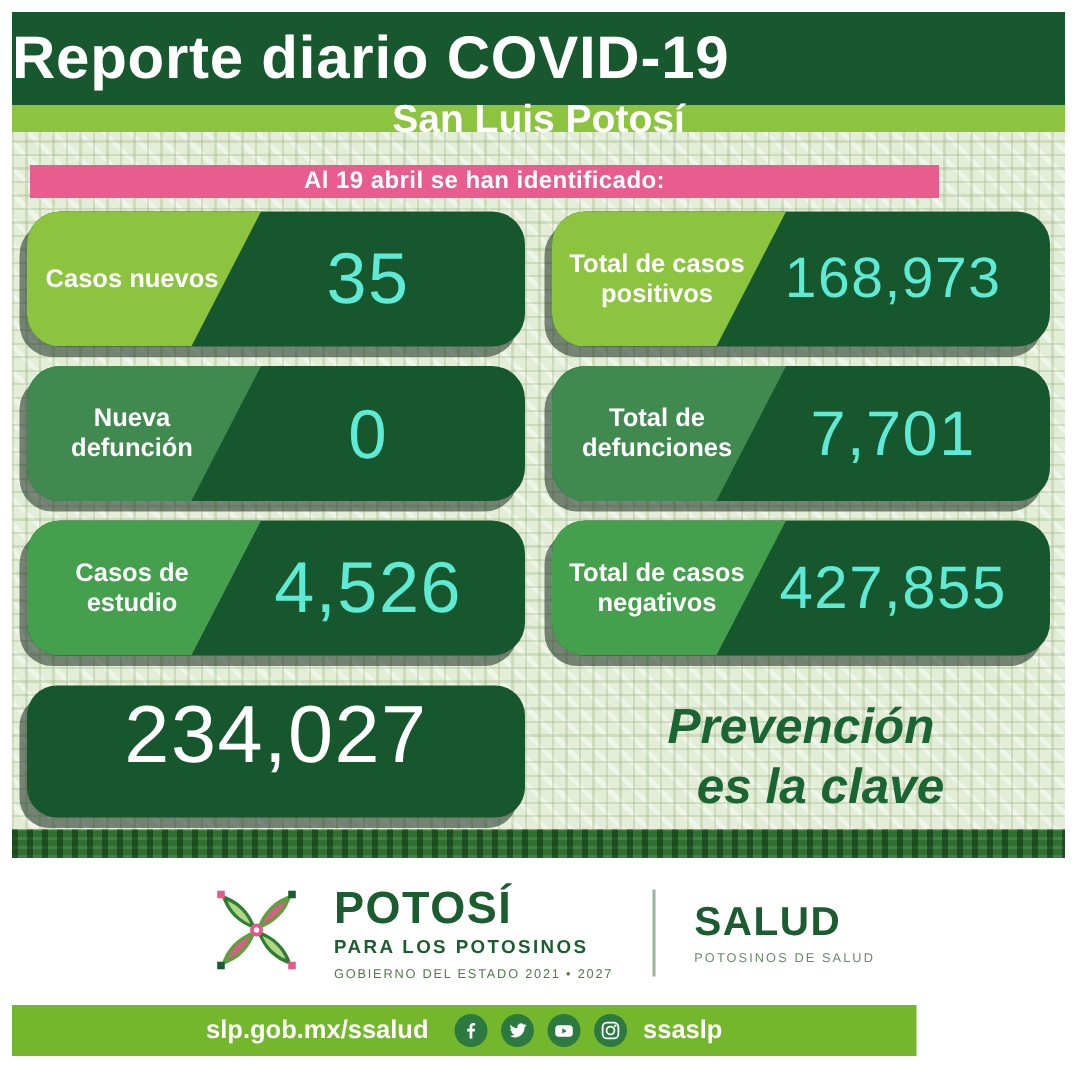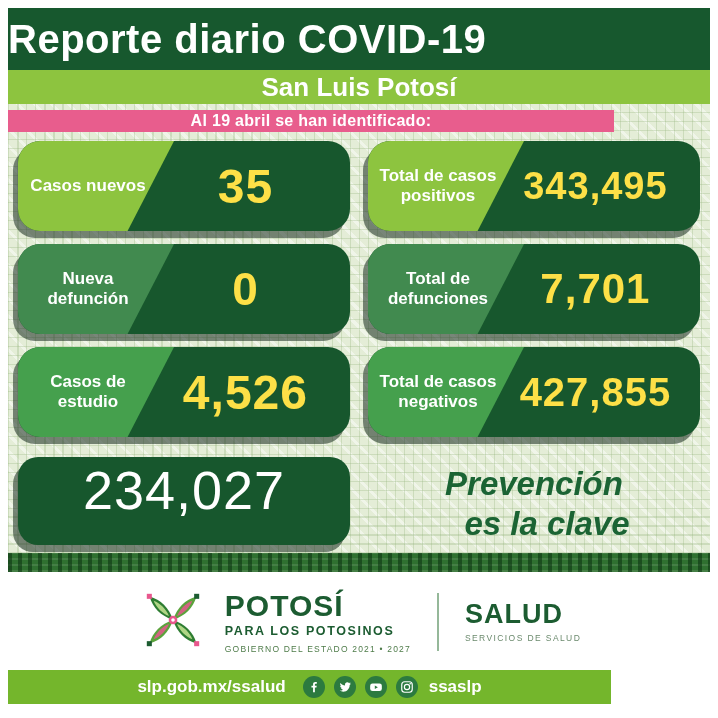--- a/index.html
+++ b/index.html
@@ -21,28 +21,28 @@
       repeating-linear-gradient(45deg, rgba(255,255,255,.45) 0 3px, transparent 3px 12px);
   }
   .header-dark {
     position:absolute; left:8px; top:8px; width:702px; height:62px;
     background:#17582e; display:flex; align-items:center; 
   }
   .header-dark .title {
     color:#ffffff; font-size:40px; font-weight:bold; letter-spacing:.5px;
   }
   .header-light {
-    position:absolute; left:8px; top:70px; width:702px; height:34px;
+    position:absolute; left:8px; top:70px; width:702px; height:18px;
     background:#8dc43f; display:flex; align-items:center; justify-content:center;
   }
   .header-light .subtitle {
     color:#ffffff; font-size:26px; font-weight:bold;
   }
   .banner-pink {
-    position:absolute; left:8px; top:110px; width:606px; height:22px;
+    position:absolute; left:20px; top:110px; width:606px; height:22px;
     background:#e85d8d; display:flex; align-items:center; justify-content:center;
   }
   .banner-pink .banner-text { color:#ffffff; font-size:16px; font-weight:bold; letter-spacing:.3px; }
 
   
   .card {
     position:absolute; width:332px; height:90px;
     background:#17572d; border-radius:22px; overflow:hidden;
     box-shadow:-5px 7px 0 rgba(22,42,30,.55);
   }
@@ -54,21 +54,21 @@
   .card.c3 .label-wedge, .card.c4 .label-wedge { background:#418a4f; }
   .card.c5 .label-wedge, .card.c6 .label-wedge { background:#45a04d; }
   .card .label {
     position:absolute; left:6px; top:0; bottom:0; width:128px;
     display:flex; align-items:center; justify-content:center; text-align:center;
     color:#ffffff; font-weight:bold; font-size:17px; line-height:1.18;
   }
   .card .value {
     position:absolute; left:40%; right:3%; top:0; bottom:0;
     display:flex; align-items:center; justify-content:center;
-    color:#fde047; font-weight:bold; letter-spacing:1px;
+    color:#5eead4; font-weight:normal; letter-spacing:1px;
   }
   .card.c1 { left:18px;  top:141px; }
   .card.c2 { left:368px; top:141px; }
   .card.c3 { left:18px;  top:244px; }
   .card.c4 { left:368px; top:244px; }
   .card.c5 { left:18px;  top:347px; }
   .card.c6 { left:368px; top:347px; }
   .card.c1 .value { font-size:48px; }
   .card.c2 .value { font-size:38px; }
   .card.c3 .value { font-size:46px; }
@@ -156,21 +156,21 @@
   </div>
 
   <div class="card c1">
     <div class="label-wedge"></div>
     <div class="label">Casos nuevos</div>
     <div class="value">35</div>
   </div>
   <div class="card c2">
     <div class="label-wedge"></div>
     <div class="label">Total de casos positivos</div>
-    <div class="value">343,495</div>
+    <div class="value">168,973</div>
   </div>
   <div class="card c3">
     <div class="label-wedge"></div>
     <div class="label">Nueva defunción</div>
     <div class="value">0</div>
   </div>
   <div class="card c4">
     <div class="label-wedge"></div>
     <div class="label">Total de defunciones</div>
     <div class="value">7,701</div>
@@ -227,21 +227,21 @@
       </svg>
     </span>
     <div class="potosi-block">
       <div class="potosi-title">POTOSÍ</div>
       <div class="potosi-sub">PARA LOS POTOSINOS</div>
       <div class="potosi-caption">GOBIERNO DEL ESTADO 2021 • 2027</div>
     </div>
     <div class="logo-divider"></div>
     <div class="salud-block">
       <div class="salud-title">SALUD</div>
-      <div class="salud-sub">SERVICIOS DE SALUD</div>
+      <div class="salud-sub">POTOSINOS DE SALUD</div>
     </div>
   </div>
 
   <div class="bottom-bar">
     <div class="website">slp.gob.mx/ssalud</div>
     <span class="soc">
       <svg width="14" height="14" viewBox="0 0 24 24">
         <path fill="#ffffff" d="M13.5 21v-8h2.7l.4-3.1h-3.1V7.9c0-.9.3-1.5 1.6-1.5h1.7V3.6c-.3 0-1.3-.1-2.4-.1-2.4 0-4 1.4-4 4.1v2.3H7.6V13h2.8v8h3.1z"></path>
       </svg>
     </span>

